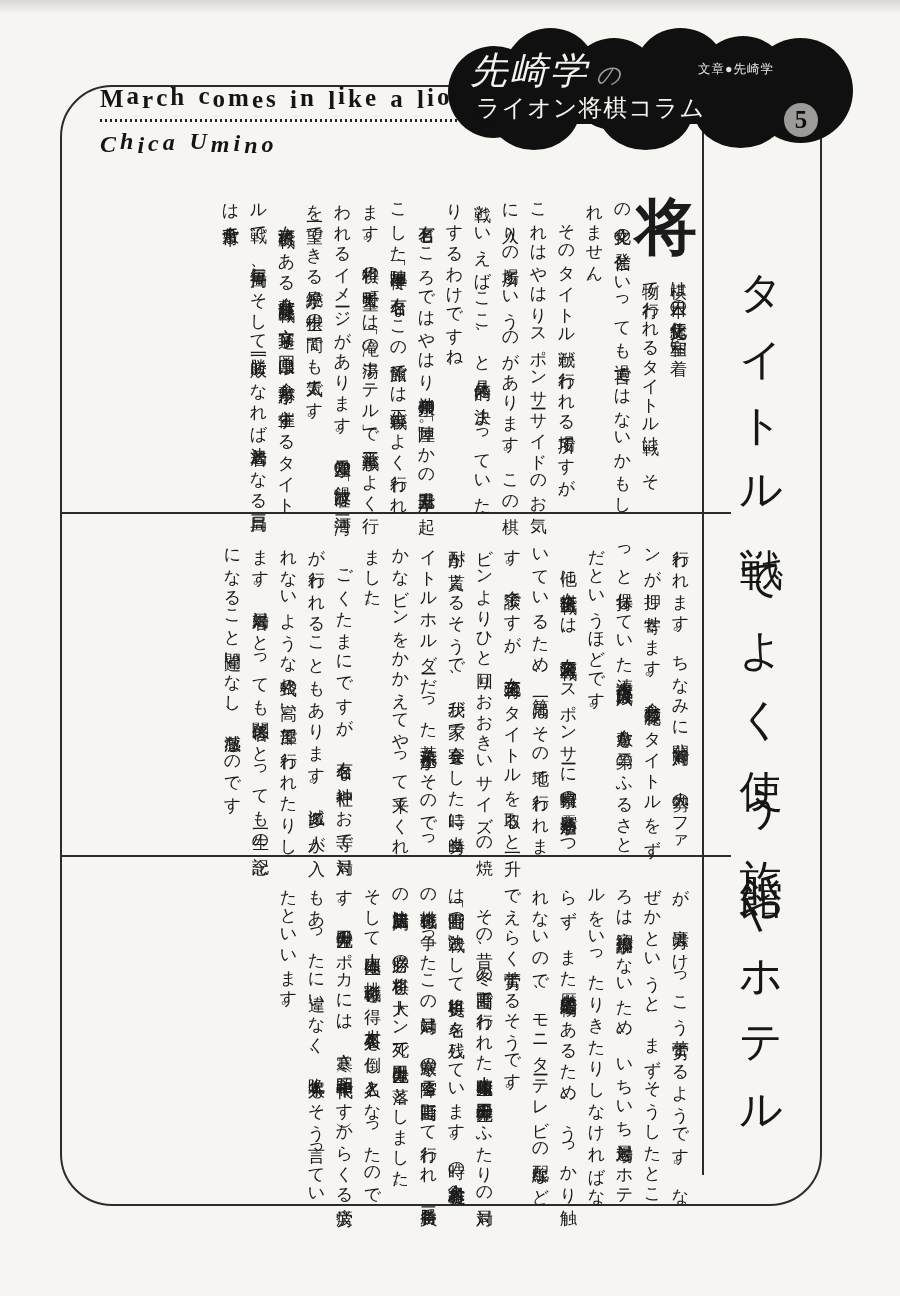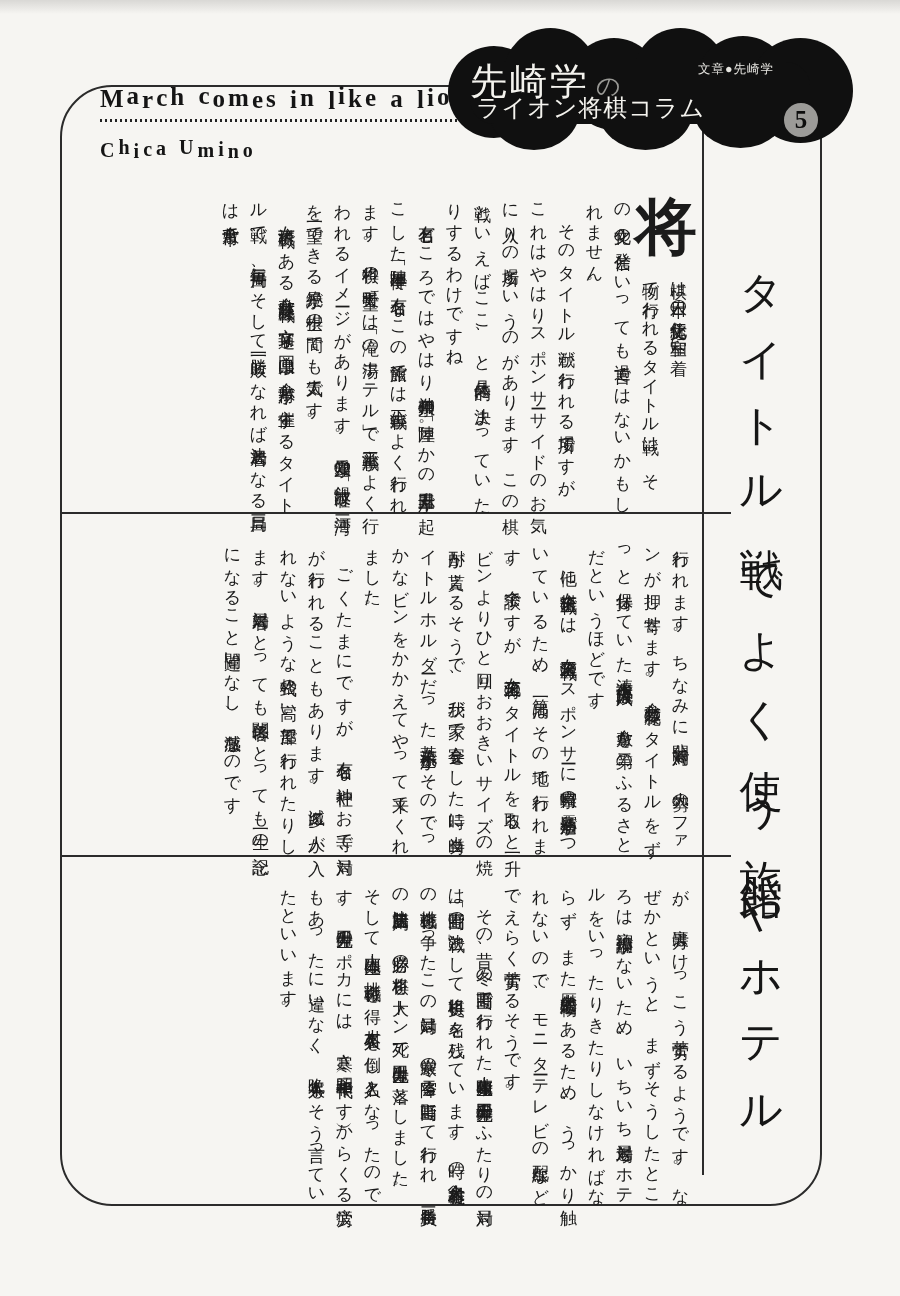--- a/index.html
+++ b/index.html
@@ -20,36 +20,36 @@
   .title-sep{position:absolute;left:702px;top:92px;width:2px;height:1083px;background:#2b2b2b;}
   .divider{position:absolute;left:62px;width:669px;height:2px;background:#2b2b2b;}
   .divider-1{top:512px;}
   .divider-2{top:855px;}
 
   
   .latin-header{position:absolute;left:100px;top:84px;width:360px;}
   .series-title{font-size:25px;font-weight:700;letter-spacing:3px;color:#151515;white-space:nowrap;}
   .dotted{margin-top:7px;width:378px;height:3px;
     background:repeating-linear-gradient(to right,#222 0 2px,rgba(0,0,0,0) 2px 5px);}
-  .series-author{margin-top:16px;font-size:20px;font-weight:700;letter-spacing:4px;color:#151515;}
+  .series-author{margin-top:8px;font-size:24px;font-weight:700;letter-spacing:4px;color:#151515;font-style:italic;}
 
   
   .bubble{position:absolute;left:448px;top:28px;width:395px;height:122px;}
   .bubble .blob{position:absolute;background:#101010;border-radius:50%;}
   .b1{left:0px;top:18px;width:92px;height:92px;}
   .b2{left:55px;top:0px;width:95px;height:95px;}
   .b3{left:120px;top:10px;width:92px;height:92px;}
   .b4{left:185px;top:0px;width:95px;height:95px;}
   .b5{left:248px;top:8px;width:94px;height:94px;}
   .b6{left:300px;top:10px;width:105px;height:105px;}
   .b7{left:40px;top:40px;width:92px;height:82px;}
   .b8{left:150px;top:42px;width:95px;height:80px;}
   .b9{left:245px;top:40px;width:95px;height:80px;}
   .bubble .fill{position:absolute;left:22px;top:34px;width:340px;height:62px;background:#101010;border-radius:24px;}
-  .logo-line1{position:absolute;left:22px;top:29px;font-size:37px;color:#f4f3ee;letter-spacing:3px;white-space:nowrap;}
+  .logo-line1{position:absolute;left:22px;top:18px;font-size:37px;color:#f4f3ee;letter-spacing:3px;white-space:nowrap;font-style:italic;}
   .logo-particle{font-size:24px;color:#9a9a96;margin-left:6px;}
   .logo-credit{position:absolute;left:250px;top:33px;font-size:12.5px;color:#e6e5e0;letter-spacing:1px;white-space:nowrap;}
   .logo-line2{position:absolute;left:28px;top:64px;font-size:24px;color:#f4f3ee;letter-spacing:1px;white-space:nowrap;}
   .issue-badge{
     position:absolute;left:334px;top:73px;width:38px;height:38px;border-radius:50%;
     background:#9c9b98;border:2.5px solid #101010;box-sizing:border-box;
     display:flex;align-items:center;justify-content:center;
     font-size:25px;font-weight:700;color:#0d0d0d;
   }
 

